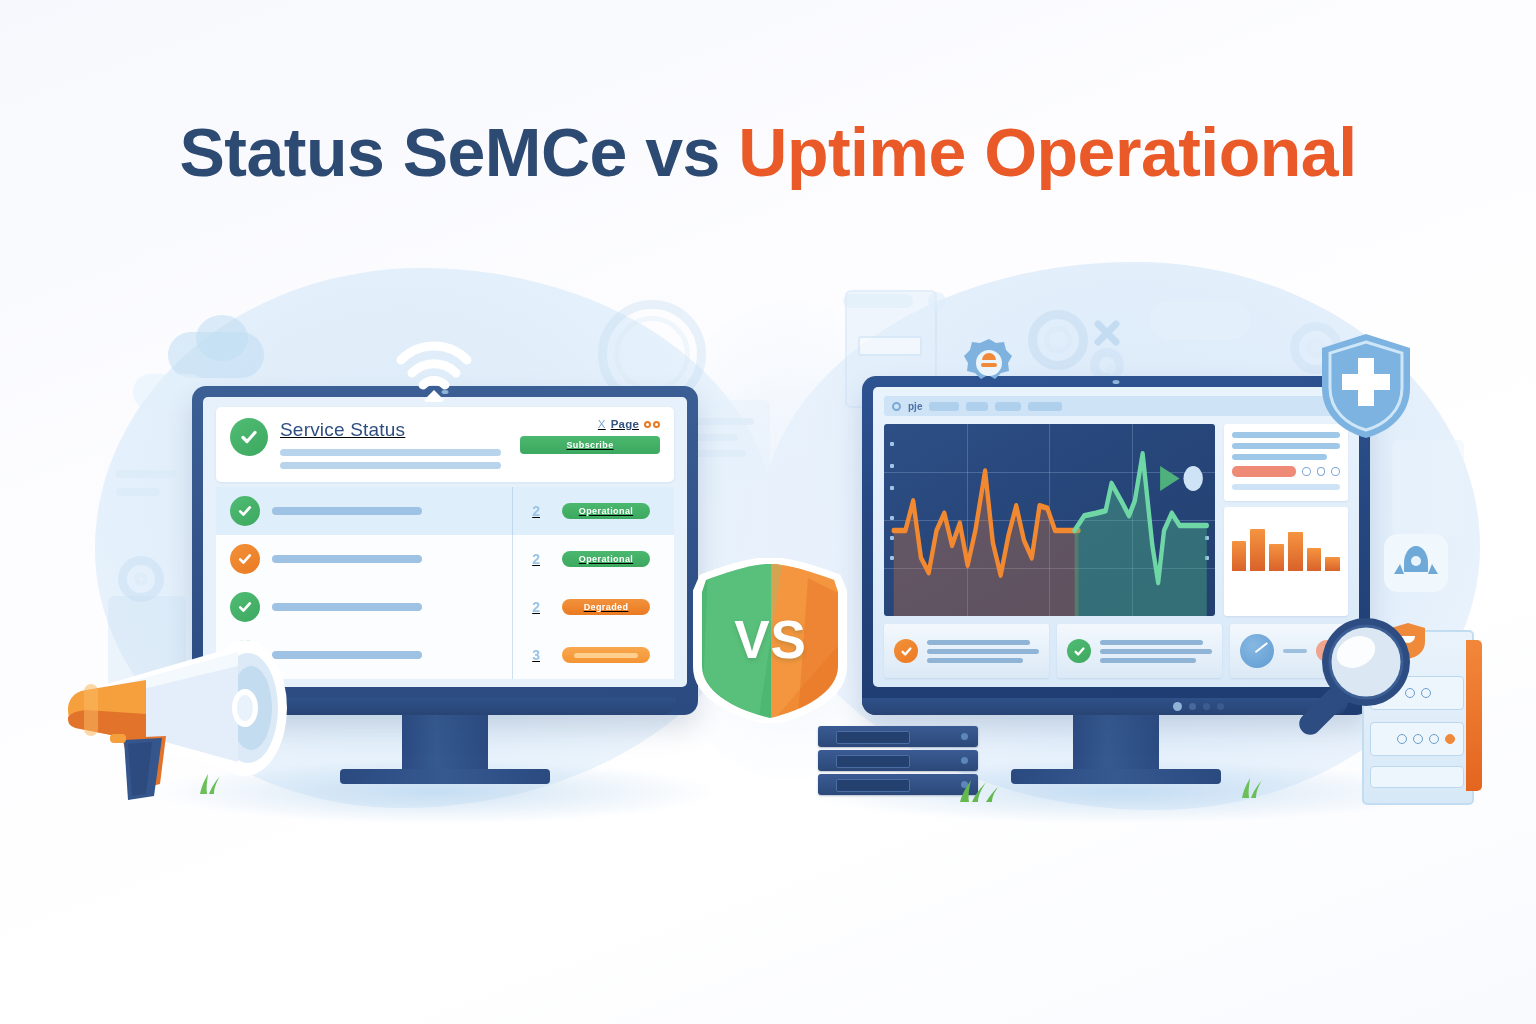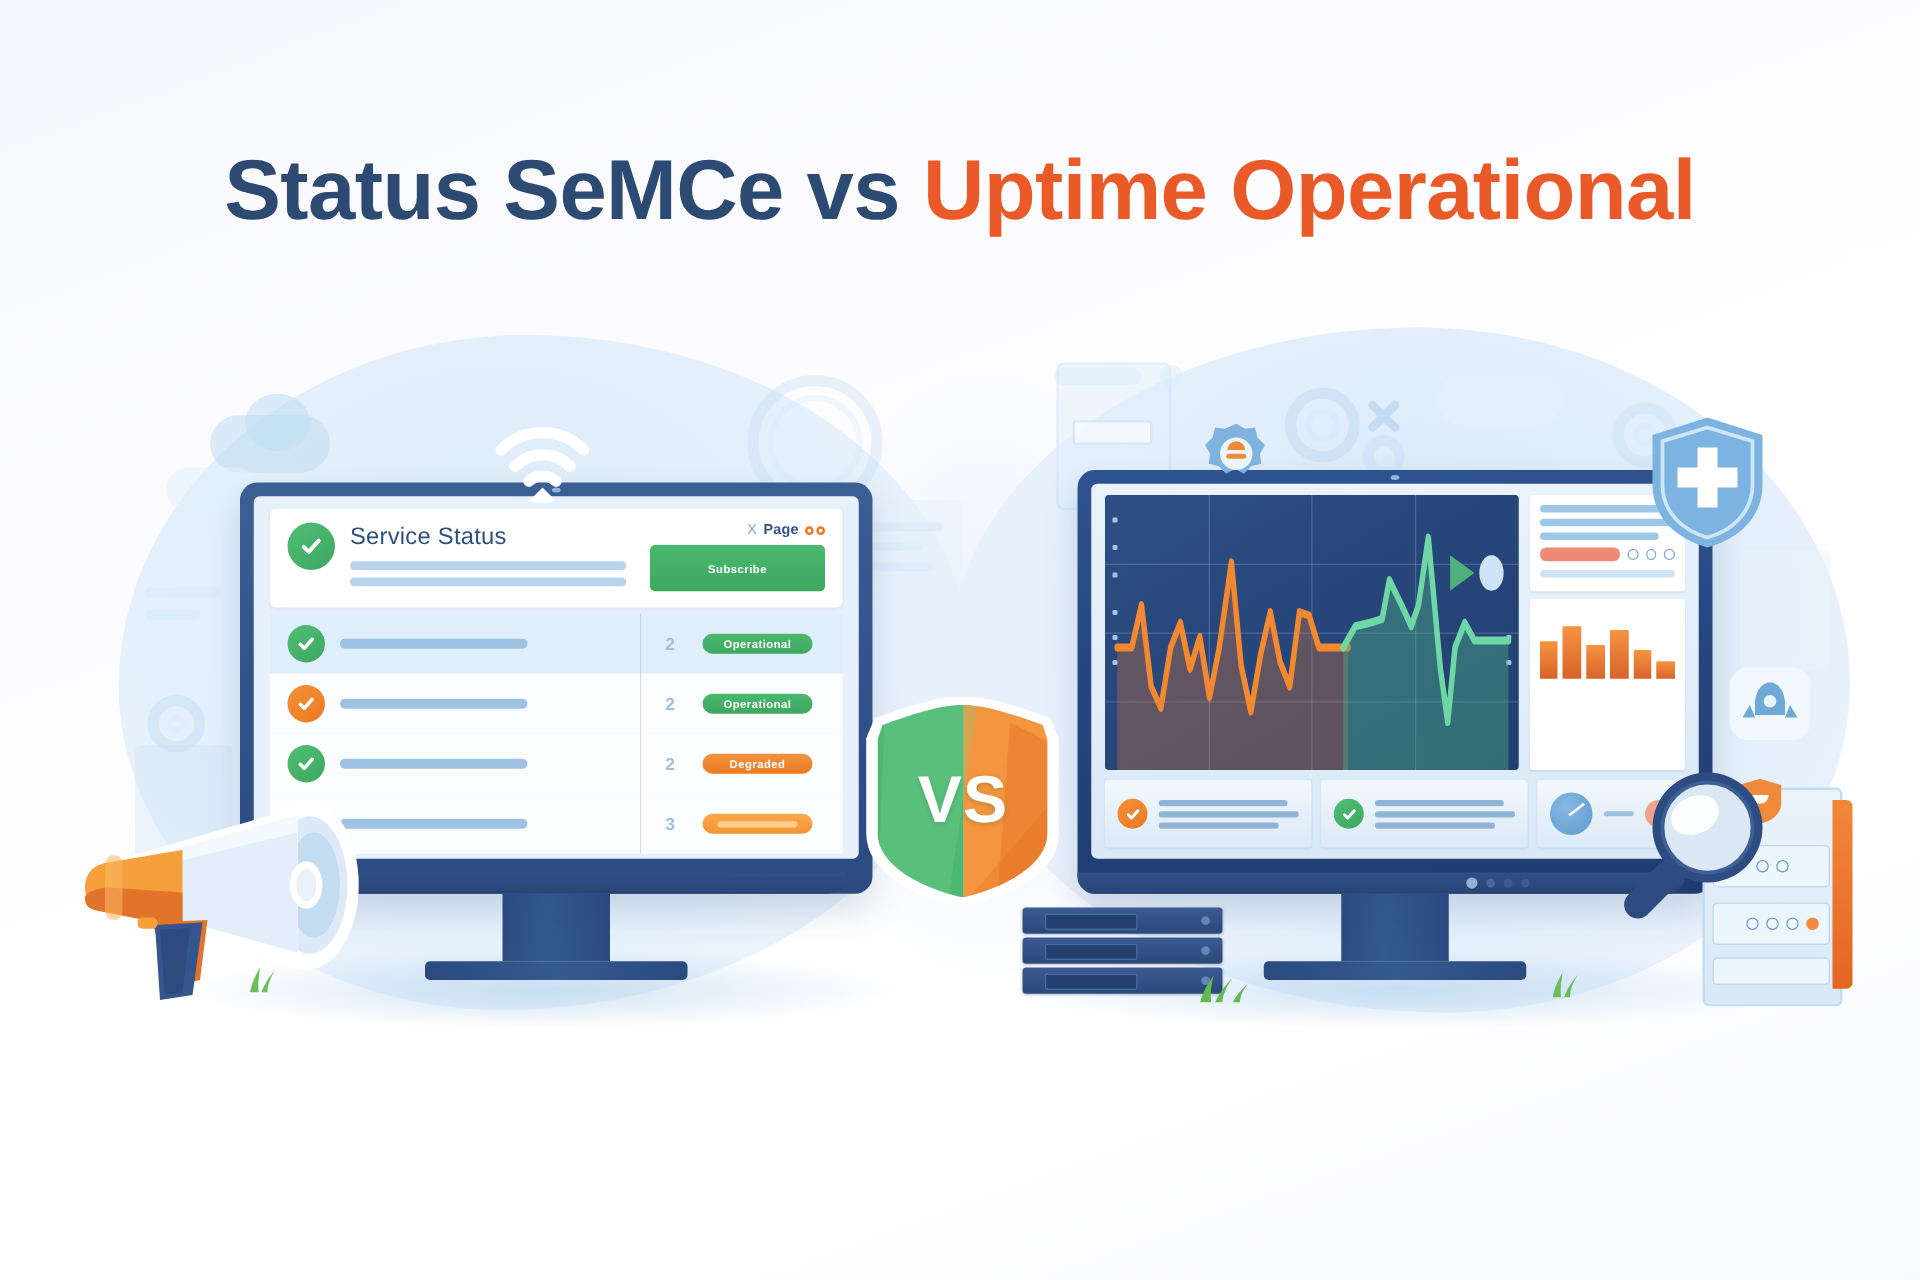--- a/index.html
+++ b/index.html
@@ -368,21 +368,21 @@
       <path d="M20 6 h36 a14 14 0 0 1 14 14 v30 a14 14 0 0 1 -14 14 h-36 a14 14 0 0 1 -14 -14 v-30 a14 14 0 0 1 14 -14z" fill="#f0f8fd"></path>
       <path d="M38 18 c7 0 12 8 12 17 v9 h-24 v-9 c0-9 5-17 12-17z" fill="#6ea9d8"></path>
       <circle cx="38" cy="33" r="5" fill="#eaf4fc"></circle>
       <path d="M22 36 l-6 10 h10 z" fill="#6ea9d8"></path>
       <path d="M54 36 l6 10 h-10 z" fill="#6ea9d8"></path>
     </svg>
   </div>
 
   <div class="monitor" style="left:192px;top:386px;width:506px;">
     <div class="bezel">
-      <div class="screen" style="height:290px;">
+      <div class="screen" style="height:290px;text-decoration:underline;">
         <div class="sp">
 
           <div class="sp-head">
             <div class="check c-green" style="width:38px;height:38px;">
               <svg width="20" height="20" viewBox="0 0 20 20">
                   <path d="M4 10.5 L8 14.5 L16 5.5" fill="none" stroke="#fff" stroke-width="3.2" stroke-linecap="round" stroke-linejoin="round"></path>
                 </svg>
             </div>
             <div class="sp-head-mid">
               <div class="sp-title">Service Status</div>
@@ -391,21 +391,21 @@
             </div>
             <div class="sp-head-right">
               <div class="sp-brand">
                 <span class="x">X</span>
                 <span>Page</span>
                 <span class="dots">
                     <i></i>
                     <i></i>
                   </span>
               </div>
-              <div class="pill p-green" style="height:37px;">Subscribe</div>
+              <div class="pill p-green" style="height:18px;">Subscribe</div>
             </div>
           </div>
 
           <div class="sp-rows">
 
             <div class="sp-row alt">
               <div class="check c-green" style="width:30px;height:30px;">
                 <svg width="16" height="16" viewBox="0 0 20 20">
                     <path d="M4 10.5 L8 14.5 L16 5.5" fill="none" stroke="#fff" stroke-width="3.4" stroke-linecap="round" stroke-linejoin="round"></path>
                   </svg>
@@ -475,20 +475,28 @@
     </div>
     <div class="neck"></div>
     <div class="foot"></div>
   </div>
 
   <div class="monitor" style="left:862px;top:376px;width:508px;">
     <div class="bezel" style="background:linear-gradient(178deg,#2e5391 0%,#25467f 45%,#1e3c70 100%);">
       <div class="screen" style="height:300px;background:linear-gradient(180deg,#e9f3fc,#d9e9f8);">
         <div class="dash">
 
+          <div class="dash-top">
+            <span class="dot-o"></span>
+            <span class="lbl">pje</span>
+            <span class="seg" style="width:30px;"></span>
+            <span class="seg" style="width:22px;"></span>
+            <span class="seg" style="width:26px;"></span>
+            <span class="seg" style="width:34px;"></span>
+          </div>
 
           <div class="dash-body">
 
             <div class="chart-box">
               <div class="grid-v" style="left:25%;"></div>
               <div class="grid-v" style="left:50%;"></div>
               <div class="grid-v" style="left:75%;"></div>
               <div class="grid-h" style="top:25%;"></div>
               <div class="grid-h" style="top:50%;"></div>
               <div class="grid-h" style="top:75%;"></div>

